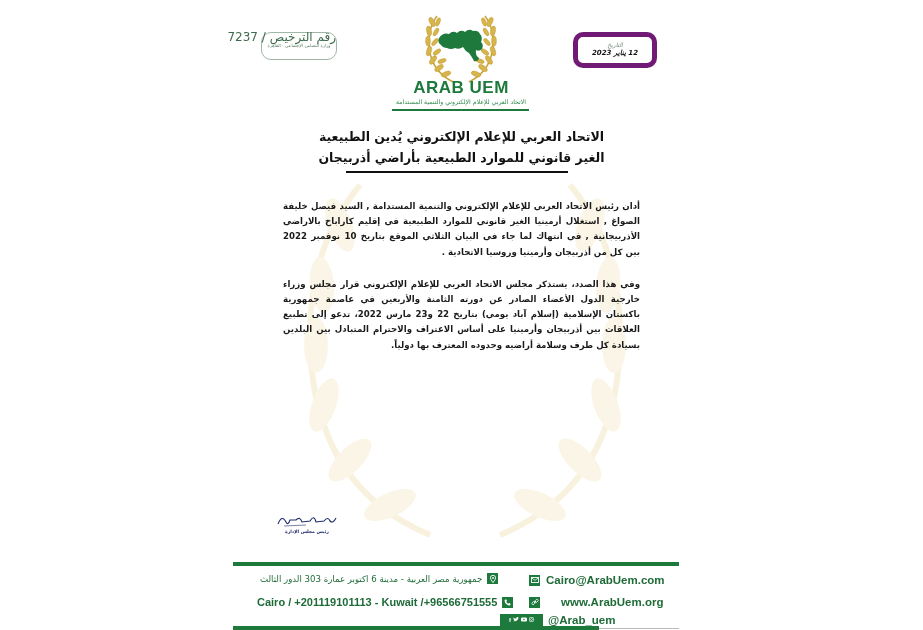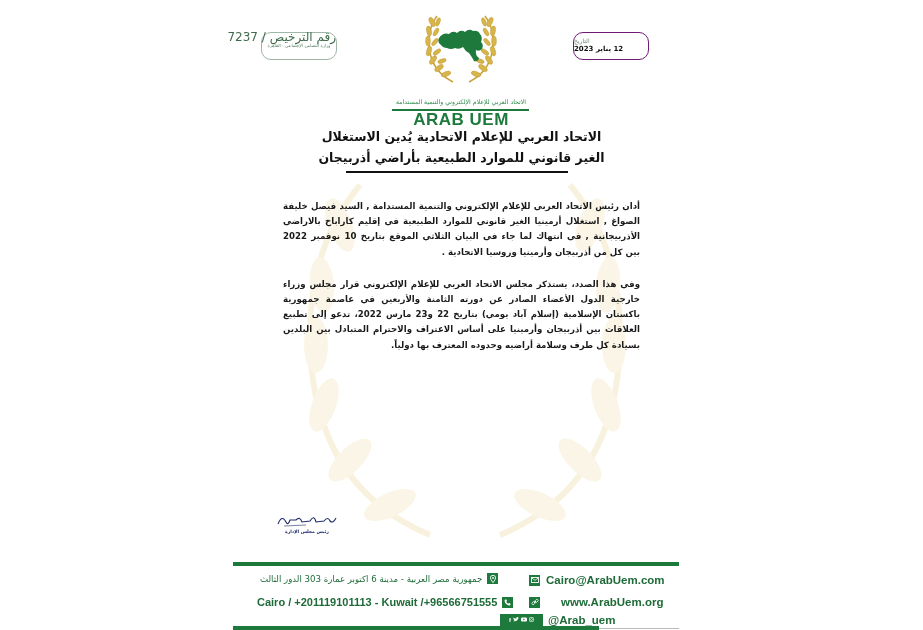--- a/index.html
+++ b/index.html
@@ -42,24 +42,25 @@
     .license-box .l2 {
       font-size: 4.4px;
       color: #5b7d66;
       line-height: 7px;
       white-space: nowrap;
     }
     .date-box {
       position: absolute;
       left: 573px; top: 32px;
       width: 74px; height: 26px;
-      border: 1px solid #701a75;
+      border: 5px solid #701a75;
       border-radius: 10px;
-      text-align: left;
-      direction: rtl;
+      text-align: center;
+      direction: rtl;
+      font-style: italic;
     }
     .date-box .label {
       font-size: 6px;
       color: #6f8b78;
       margin-top: 4px;
       line-height: 8px;
     }
     .date-box .value {
       font-size: 7px;
       font-weight: bold;
@@ -80,21 +81,20 @@
     .logo .brand {
       position: absolute;
       left: 0; width: 156px;
       top: 72px;
       text-align: center;
       font-family: "Liberation Sans", sans-serif;
       font-weight: bold;
       font-size: 17px;
       letter-spacing: 0.5px;
       color: #1e7a3c;
-      margin-top: 32px;
     }
     .logo .sub {
       position: absolute;
       left: 0; width: 156px;
       top: 92px;
       text-align: center;
       direction: rtl;
       font-size: 6.2px;
       color: #2f8a4a;
       white-space: nowrap;
@@ -293,21 +293,21 @@
     <div class="sub">الاتحاد العربي للإعلام الإلكتروني والتنمية المستدامة</div>
     <div class="underline"></div>
   </div>
 
   <div class="date-box">
     <div class="label">التاريخ</div>
     <div class="value">12 يناير 2023</div>
   </div>
 
   <div class="title">
-    <div>الاتحاد العربي للإعلام الاتحادية يُدين الاستغلال</div>
+    <div>الاتحاد العربي للإعلام الإلكتروني يُدين الطبيعية</div>
     <div>الغير قانوني للموارد الطبيعية بأراضي أذربيجان</div>
   </div>
   <div class="title-rule"></div>
 
   <svg class="watermark" viewBox="0 0 370 380">
     <g fill="none" stroke="#d8b54a" stroke-width="6">
       <path d="M150 370 Q30 320 30 170 Q30 80 80 20"></path>
       <path d="M220 370 Q340 320 340 170 Q340 80 290 20"></path>
     </g>
     <g fill="#e6cd78">

